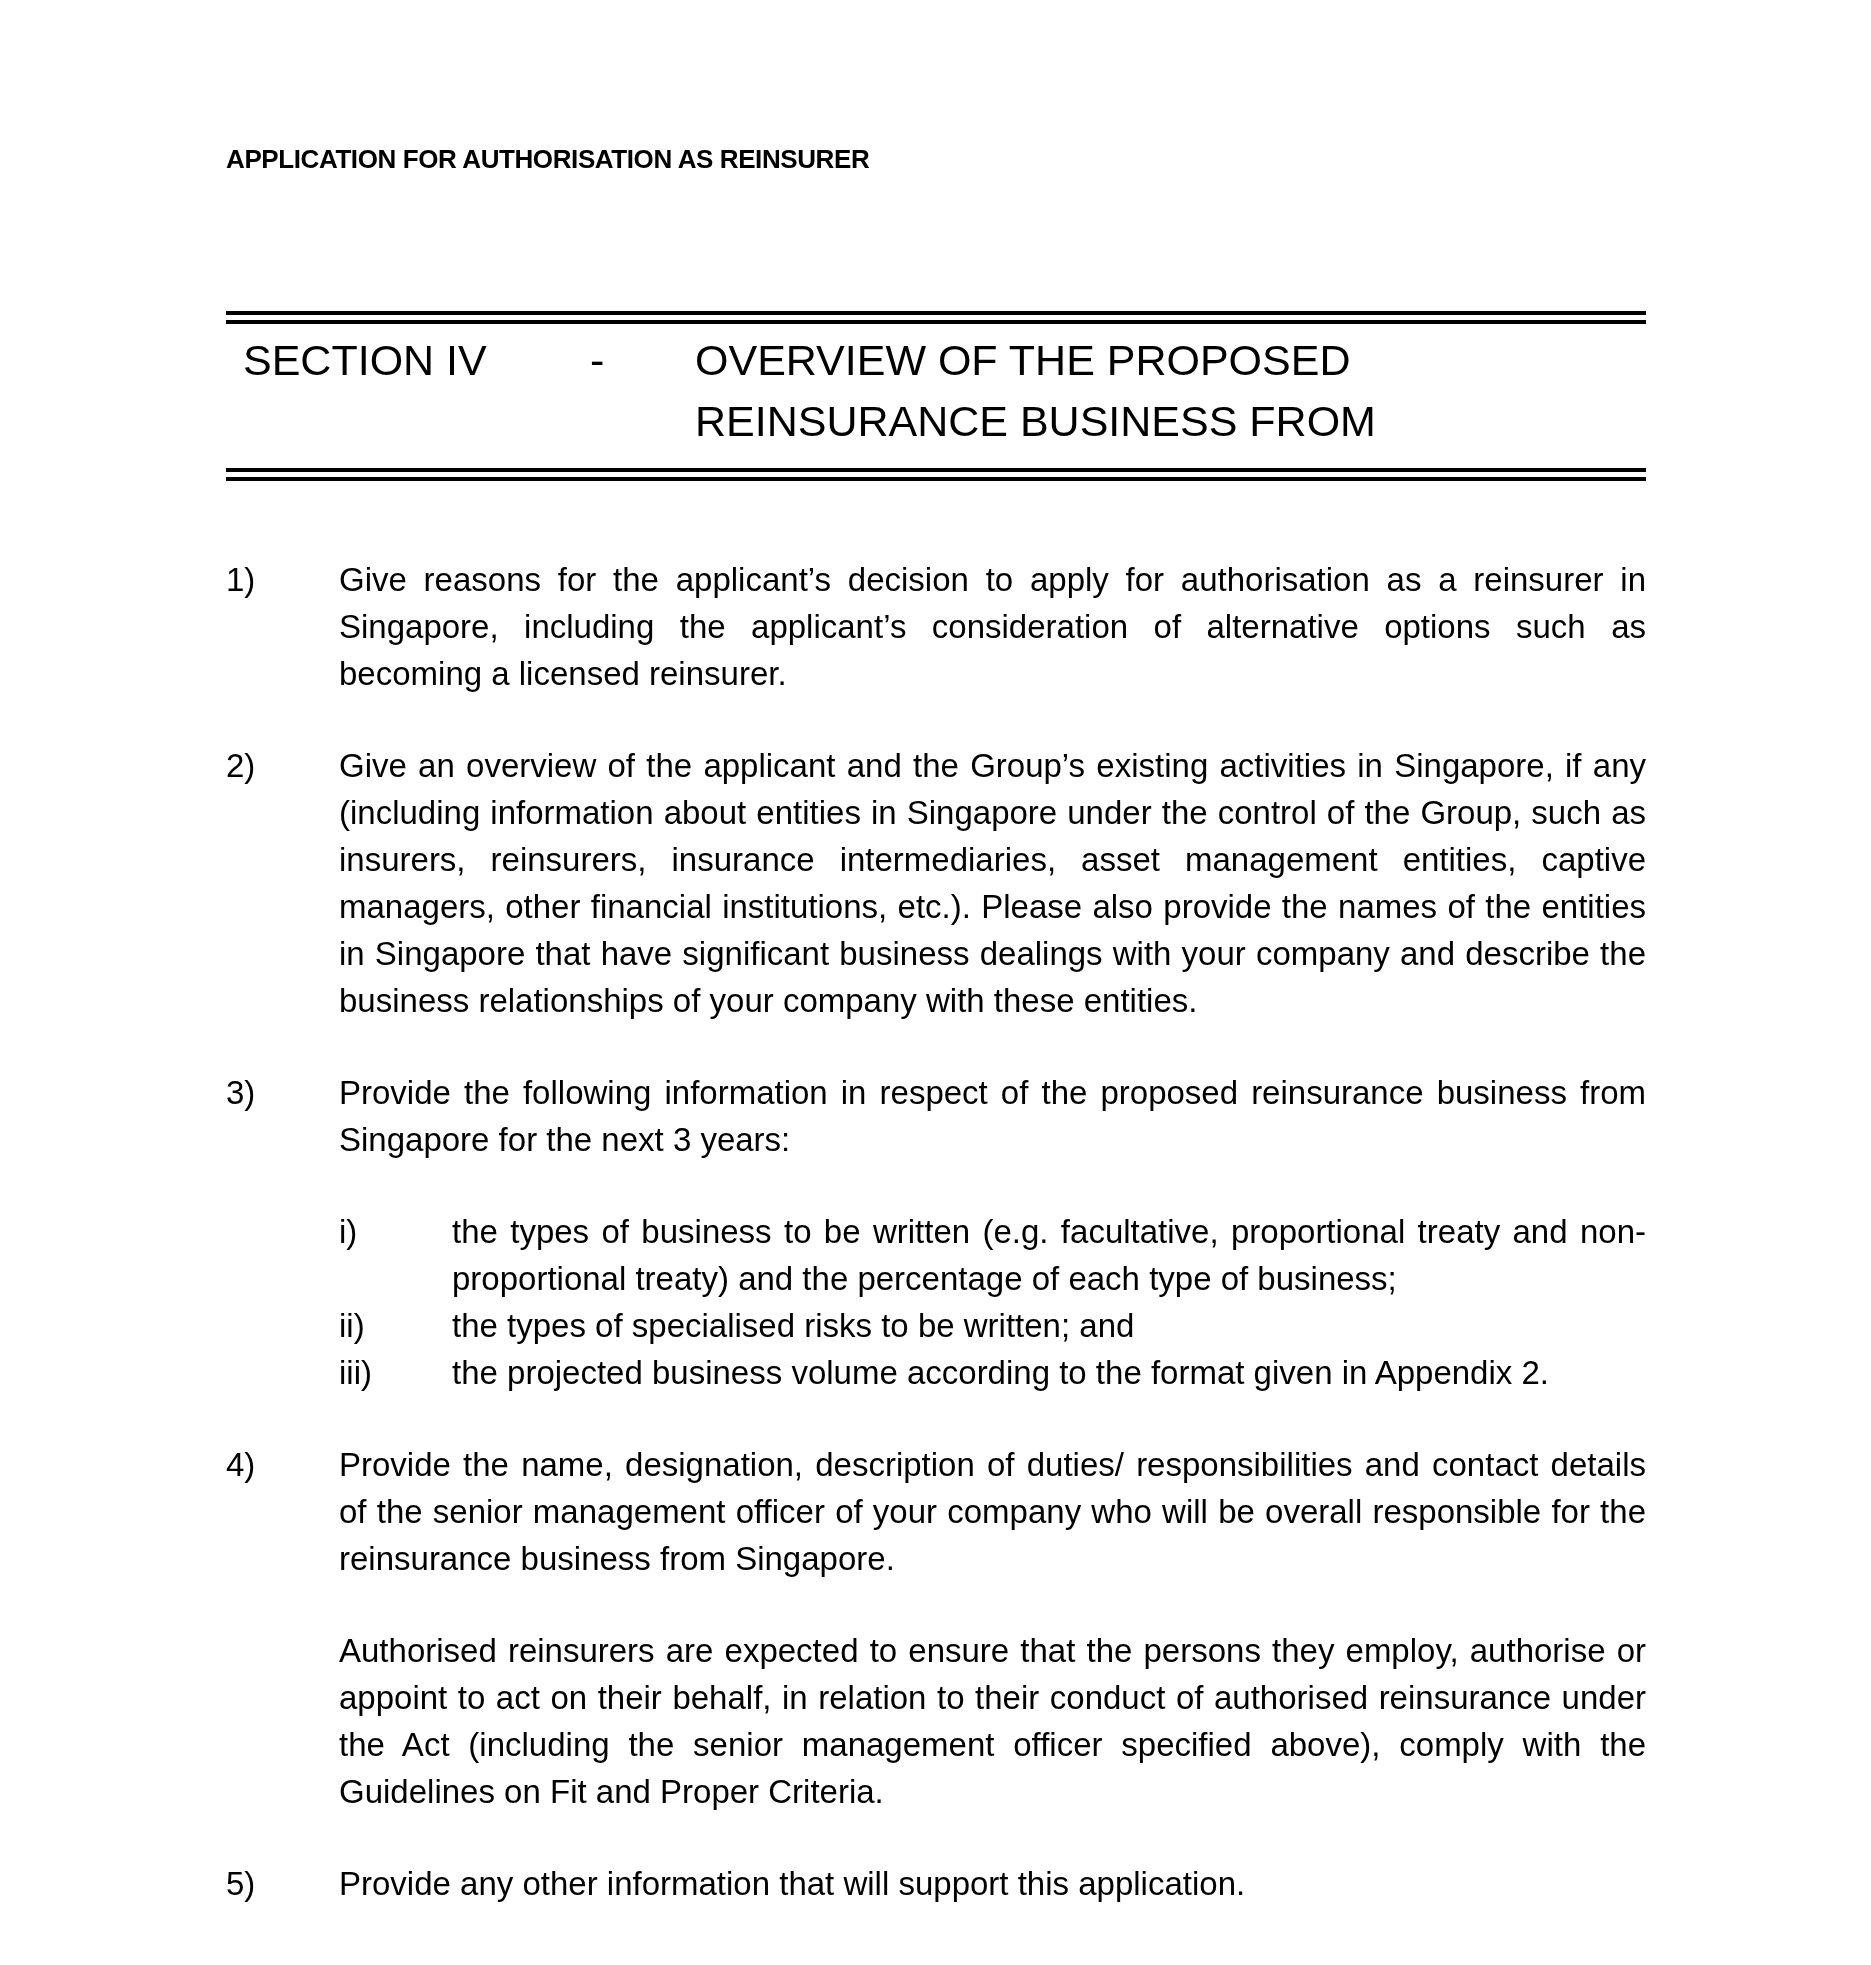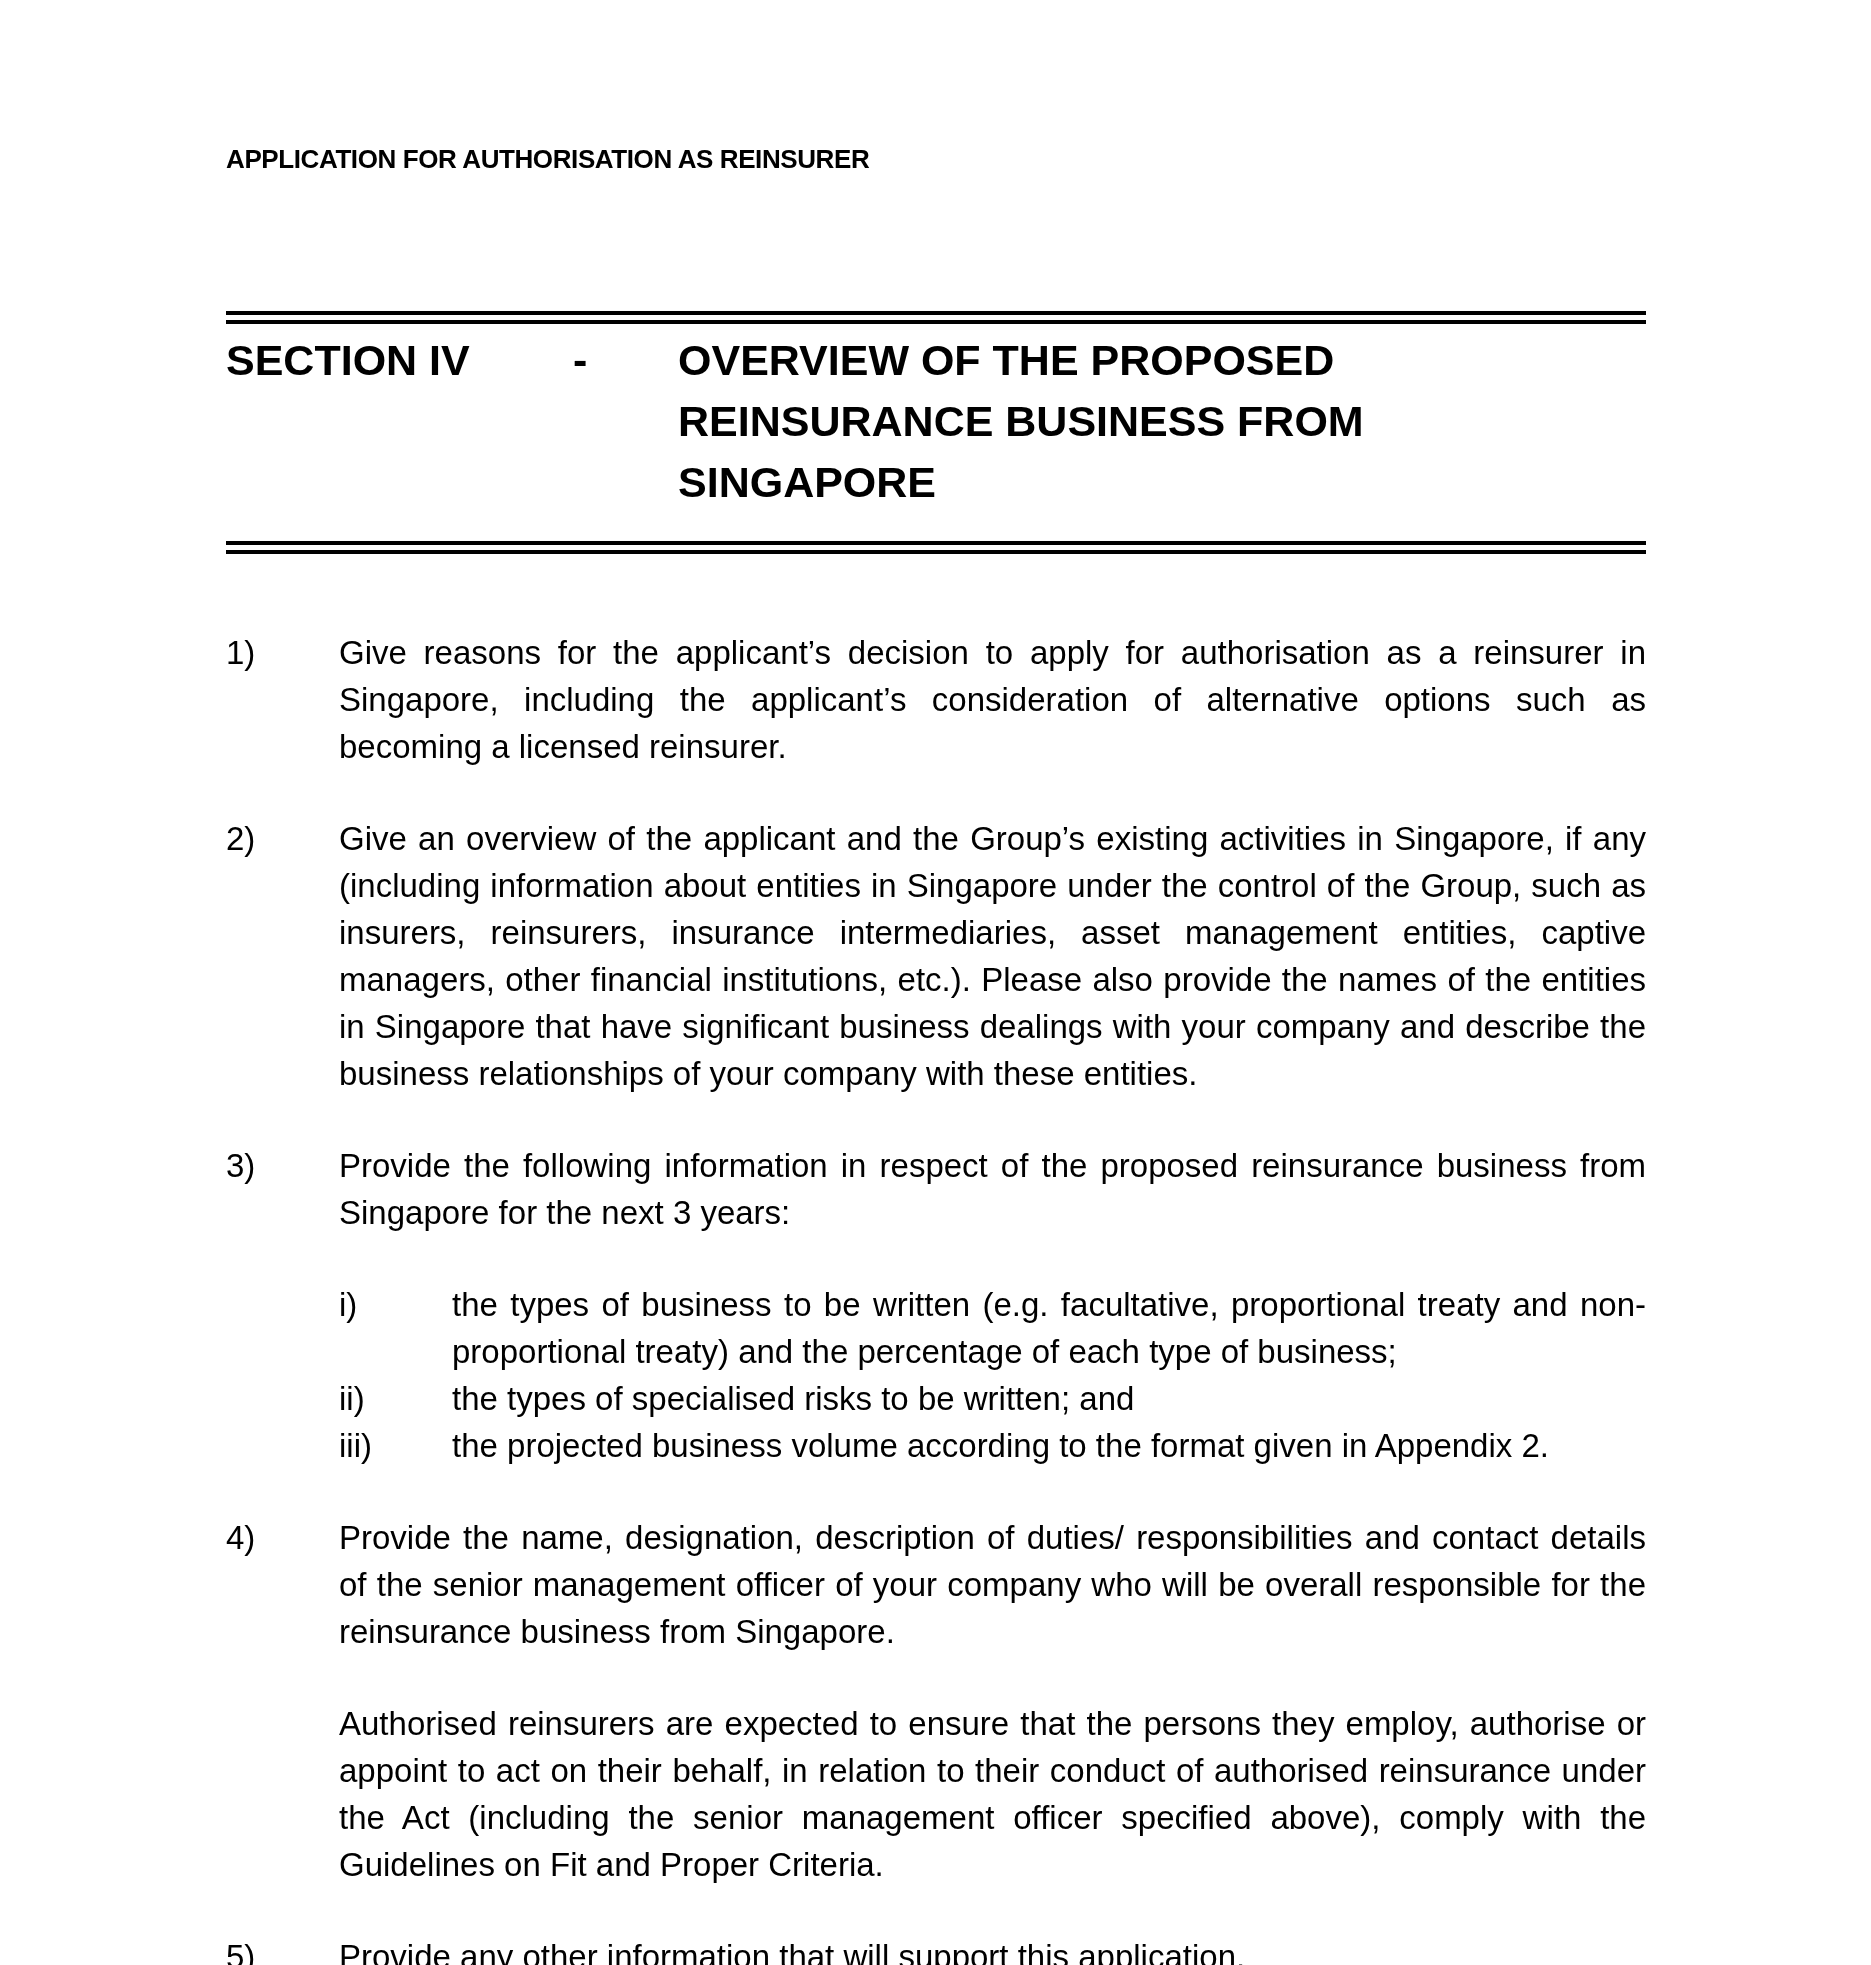--- a/index.html
+++ b/index.html
@@ -32,24 +32,25 @@
   }
   .double-rule {
     height: 5.1px;               
     border-top: 4.7px solid #000000;
     border-bottom: 4.7px solid #000000;
   }
   .title-row {
     display: grid;
     grid-template-columns: 347px 105px 1fr;
     padding-top: 6.3px;
-    padding-bottom: 28px;
+    padding-bottom: 16px;
     font-size: 43px;
-    font-weight: bold;
+    font-weight: normal;
     line-height: 61px;
+    margin-left: 17px;
   }
   .title-lines span { display: block; }
   .items {
     margin-top: 75px;
   }
   .item {
     display: grid;
     grid-template-columns: 113px 1fr;
     margin-bottom: 45px;
     font-size: 33px;
@@ -80,21 +81,20 @@
     <div class="doc-header">APPLICATION FOR AUTHORISATION AS REINSURER</div>
 
     <div class="banner">
       <div class="double-rule"></div>
       <div class="title-row">
         <div>SECTION IV</div>
         <div>-</div>
         <div class="title-lines">
           <span>OVERVIEW OF THE PROPOSED</span>
           <span>REINSURANCE BUSINESS FROM</span>
-          <span>SINGAPORE</span>
         </div>
       </div>
       <div class="double-rule"></div>
     </div>
 
     <div class="items">
 
       <div class="item">
         <div class="item-num">1)</div>
         <div class="item-text">Give reasons for the applicant’s decision to apply for authorisation as a reinsurer in Singapore, including the applicant’s consideration of alternative options such as becoming a licensed reinsurer.</div>

